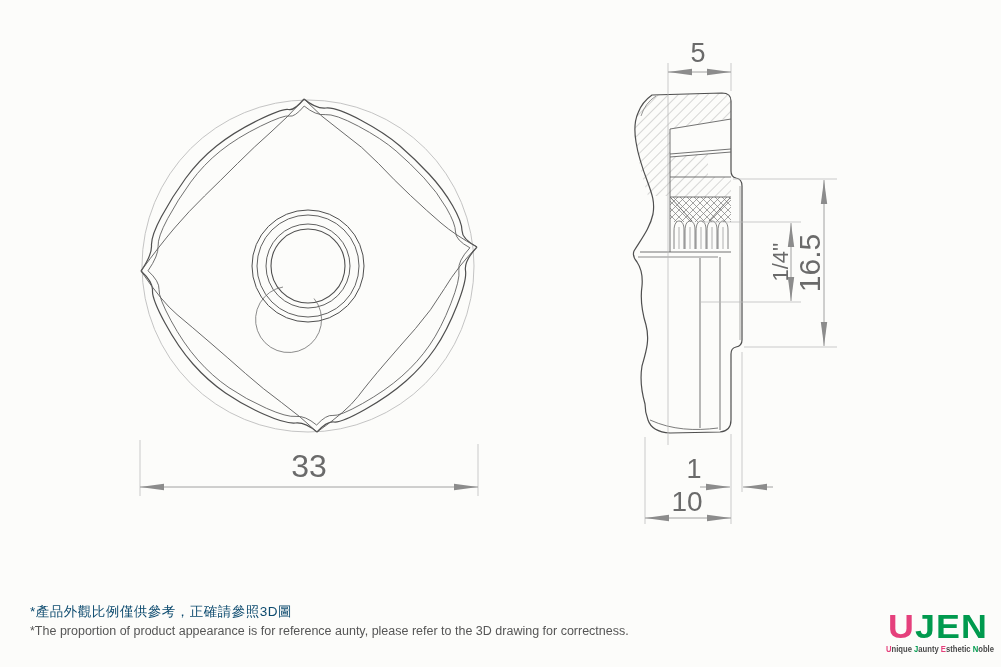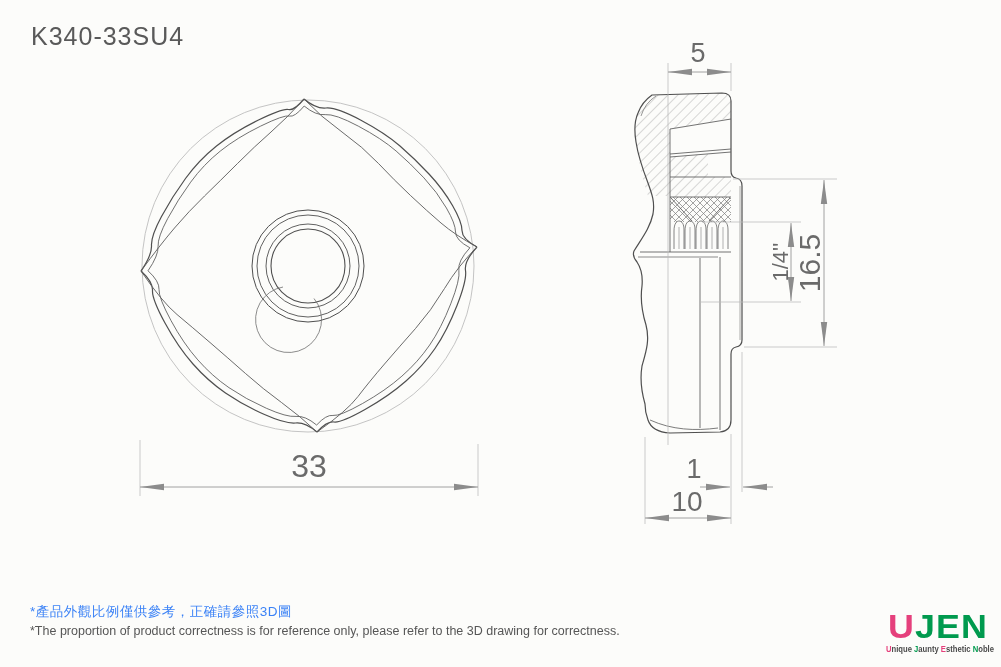--- a/index.html
+++ b/index.html
@@ -1,21 +1,21 @@
 <!DOCTYPE html>
 <html><head>
 <meta charset="utf-8">
 <style>
   html,body{margin:0;padding:0;}
   body{background:#e8e8e8;font-family:"Liberation Sans", sans-serif;}
   #canvas{position:relative;width:1001px;height:667px;background:#fcfcfa;overflow:hidden;margin:0 auto;}
   #drawing{position:absolute;left:0;top:0;}
   .title{position:absolute;left:31px;top:22px;font-size:25px;letter-spacing:1px;color:#595959;}
   .notes{position:absolute;left:30px;top:602px;line-height:1.45;}
-  .note-zh{font-size:13.5px;color:#3b82f6;letter-spacing:0.5px;}
+  .note-zh{font-size:13.5px;color:#0c4a6e;letter-spacing:0.5px;}
   .note-en{font-size:12.5px;color:#565656;}
   .logo{position:absolute;left:886px;top:596px;margin-top:10px;}
   svg text{font-family:"Liberation Sans", sans-serif;}
   .dimtxt{fill:#6a6a6a;}
 </style>
 </head>
 <body>
 
 <div id="canvas">
 
@@ -137,25 +137,24 @@
         <text class="dimtxt" x="694" y="478" font-size="27" text-anchor="middle">1</text>
       </g>
 
       <g>
         <line x1="645" y1="518" x2="731" y2="518" stroke="#8c8c8c" stroke-width="0.8" marker-start="url(#arwS)" marker-end="url(#arw)"></line>
         <text class="dimtxt" x="687" y="511" font-size="28" text-anchor="middle">10</text>
       </g>
     </g>
   </svg>
 
-  <div class="title">K340-33SU4</div>
 
   <div class="notes">
     <div class="note-zh">*產品外觀比例僅供參考，正確請參照3D圖</div>
-    <div class="note-en">*The proportion of product correctness is for reference only, please refer to the 3D drawing for correctness.</div>
+    <div class="note-en">*The proportion of product appearance is for reference aunty, please refer to the 3D drawing for correctness.</div>
   </div>
 
   <div class="logo">
     <svg width="112" height="58" viewBox="0 0 112 58">
       <text x="2" y="32" font-size="33" font-weight="bold" letter-spacing="1" textLength="100" lengthAdjust="spacingAndGlyphs">
         <tspan fill="#e5407c">U</tspan><tspan fill="#009a4e">JEN</tspan>
       </text>
       <text x="0" y="46" font-size="9" font-weight="bold" textLength="108" lengthAdjust="spacingAndGlyphs" fill="#4a4a4a">
         <tspan fill="#e5407c">U</tspan><tspan>nique</tspan><tspan> </tspan><tspan fill="#009a4e">J</tspan><tspan>aunty</tspan><tspan> </tspan><tspan fill="#e5407c">E</tspan><tspan>sthetic</tspan><tspan> </tspan><tspan fill="#009a4e">N</tspan><tspan>oble</tspan>
       </text>

